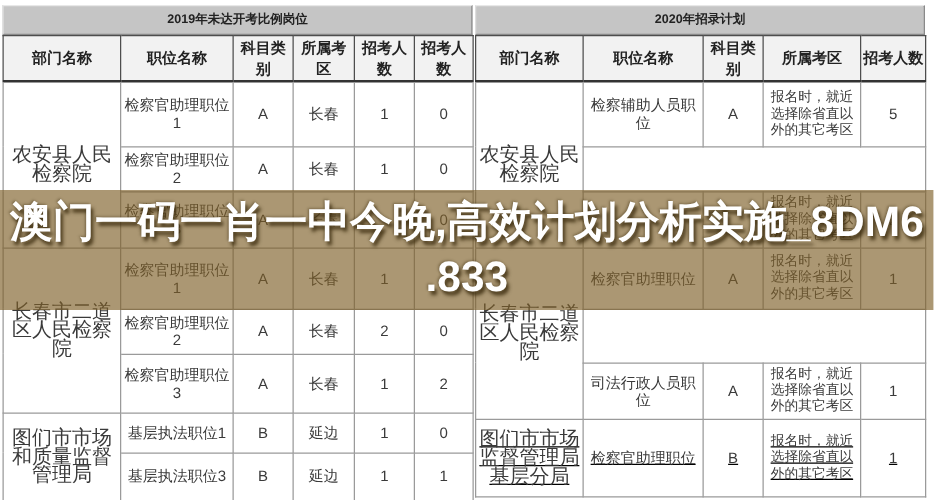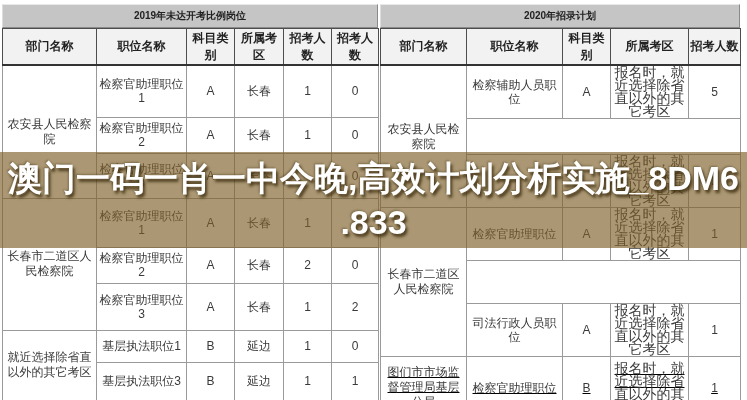--- a/index.html
+++ b/index.html
@@ -17,22 +17,22 @@
   }
   table{border-collapse:collapse;width:100%;table-layout:fixed;}
   th{
     background:#f2f2f2;border:1px solid #4d4d4d;border-bottom:2px solid #333;
     height:35px;font-size:12px;font-weight:bold;color:#222;padding:0 1px;
   }
   td{
     border:1px solid #9a9a9a;font-size:12px;text-align:center;color:#3a3a3a;
     padding:0 2px;line-height:14px;word-break:break-all;
   }
-  td.dept{font-size:12px;line-height:15px;}
-  td.kaoqu{font-size:14px;line-height:13px;}
+  td.dept{font-size:16px;line-height:15px;}
+  td.kaoqu{font-size:11px;line-height:13px;}
   td.emptycell{border-left:1px solid #9a9a9a;}
   .overlay{
     position:absolute;left:0;top:152px;width:747px;height:96px;
     display:flex;flex-direction:column;align-items:center;justify-content:center;
     z-index:5;pointer-events:none;
   }
   .overlay .wline{
     font-size:34px;font-weight:800;color:#ffffff;line-height:44px;white-space:nowrap;
     text-shadow:2px 3px 3px rgba(60,45,15,0.85), -1px -1px 2px rgba(60,45,15,0.4);
     letter-spacing:0px;
@@ -103,21 +103,21 @@
             <td>0</td>
           </tr>
           <tr style="height: 47px;">
             <td>检察官助理职位3</td>
             <td>A</td>
             <td>长春</td>
             <td>1</td>
             <td>2</td>
           </tr>
           <tr style="height: 32px;">
-            <td class="dept" rowspan="2">就近选择除省直以外的其它考区</td>
+            <td class="dept" rowspan="2">图们市市场和质量监督管理局</td>
             <td>基层执法职位1</td>
             <td>B</td>
             <td>延边</td>
             <td>1</td>
             <td>0</td>
           </tr>
           <tr style="height: 38px;">
             <td>基层执法职位3</td>
             <td>B</td>
             <td>延边</td>

